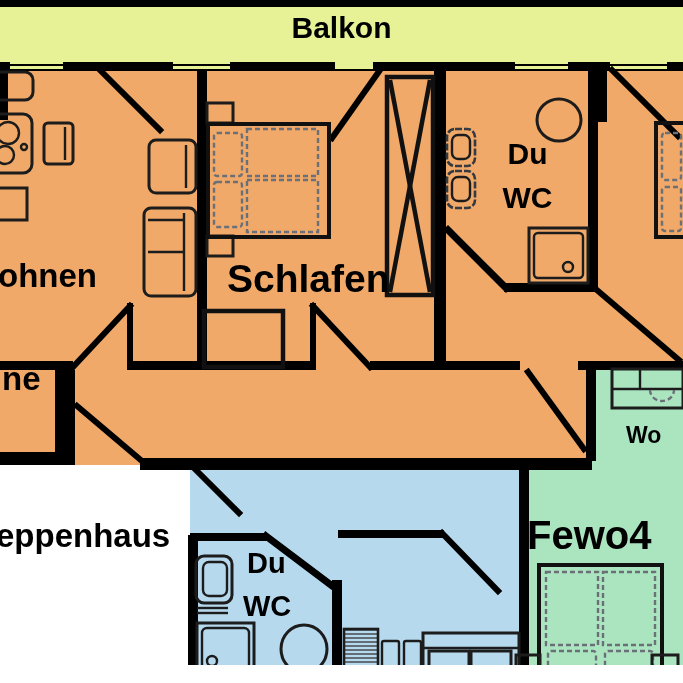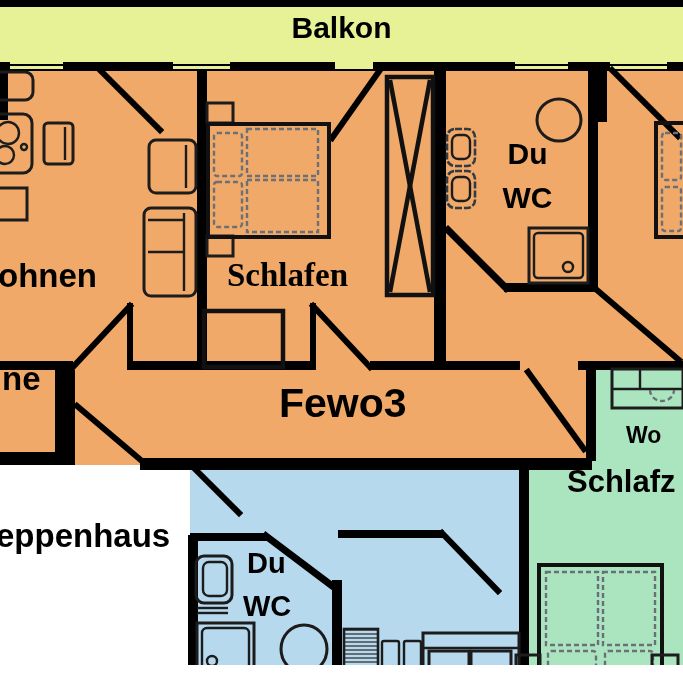--- a/index.html
+++ b/index.html
@@ -174,23 +174,22 @@
     <rect x="603" y="572" width="52" height="73" class="soft"></rect>
     <rect x="548" y="651" width="48" height="27" rx="3" class="soft"></rect>
     <rect x="605" y="651" width="48" height="27" rx="3" class="soft"></rect>
     <rect x="516" y="655" width="24" height="28" class="furn"></rect>
     <rect x="652" y="655" width="26" height="28" class="furn"></rect>
   </g>
 </svg>
 
 <div class="lbl lbl-center" style="left:0;top:13px;width:683px;font-size:30px;">Balkon</div>
 <div class="lbl" style="left:-2px;top:259px;font-size:33px;">ohnen</div>
-<div class="lbl" style="left:227px;top:259px;font-size:33px;font-family:Liberation Serif, serif;">Schlafen</div>
+<div class="lbl" style="left:227px;top:259px;font-size:39px;">Schlafen</div>
 <div class="lbl lbl-center" style="left:470px;top:139px;width:115px;font-size:30px;">Du</div>
 <div class="lbl lbl-center" style="left:470px;top:183px;width:115px;font-size:30px;">WC</div>
-<div class="lbl" style="left:279px;top:383px;font-size:41px;">Fewo3</div>
 <div class="lbl" style="left:2px;top:362px;font-size:33px;">ne</div>
 <div class="lbl" style="left:-4px;top:519px;font-size:33px;">eppenhaus</div>
 <div class="lbl" style="left:247px;top:549px;font-size:29px;">Du</div>
 <div class="lbl" style="left:243px;top:592px;font-size:29px;">WC</div>
 <div class="lbl" style="left:626px;top:424px;font-size:23px;">Wo</div>
-<div class="lbl" style="left:567px;top:466px;font-size:31px;">Schlafz</div>
+<div class="lbl" style="left:527px;top:515px;font-size:40px;">Fewo4</div>
 </div>
 
 </body></html>

